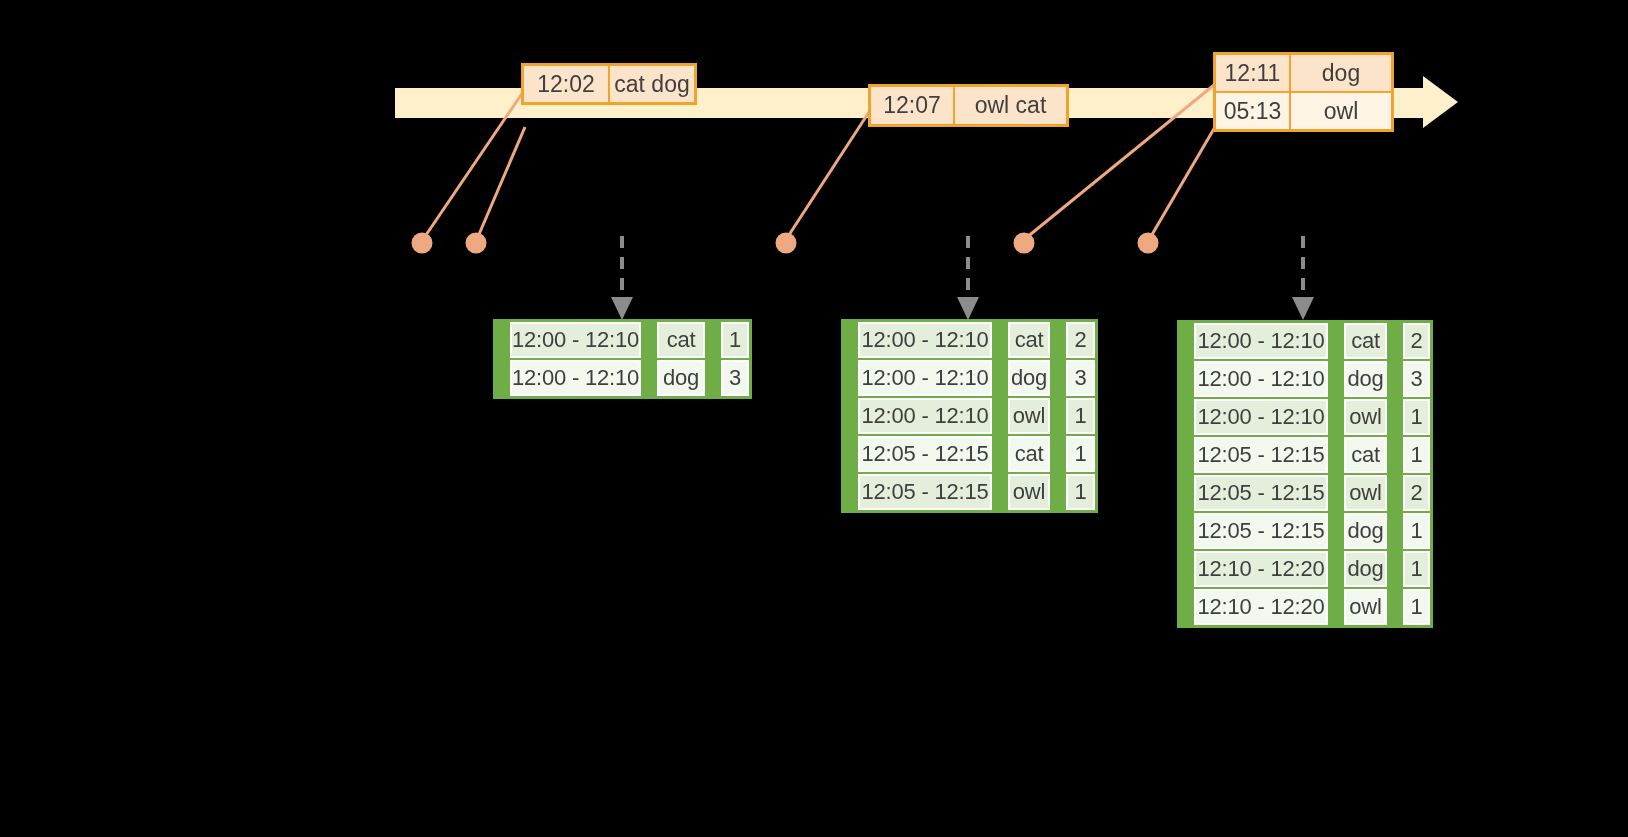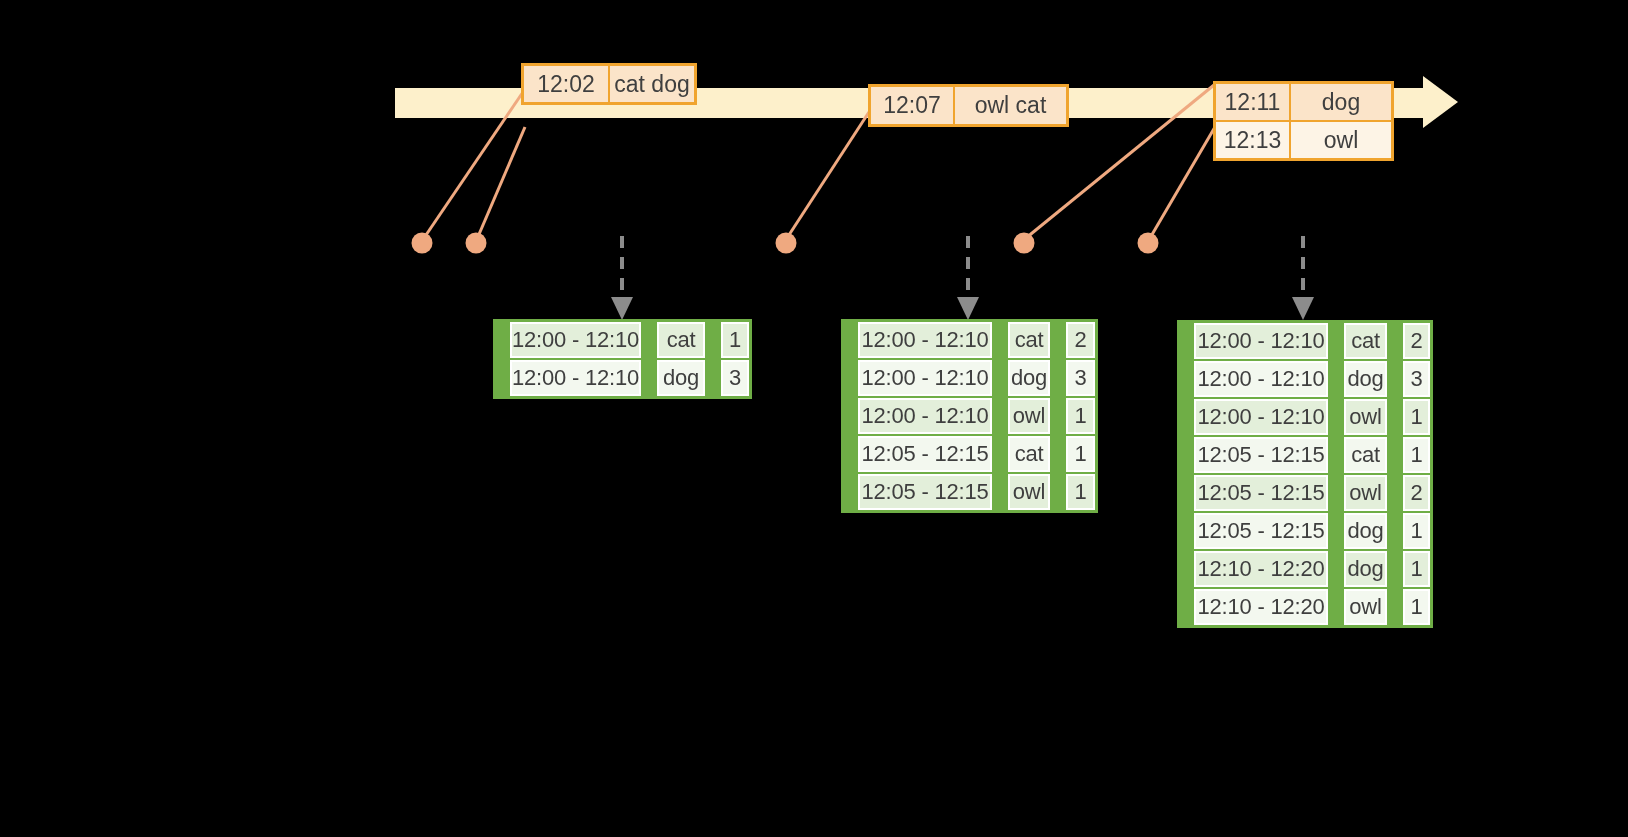--- a/index.html
+++ b/index.html
@@ -81,27 +81,27 @@
       </div>
     </div>
 
   <div class="dtable event-table single" style="left:868px;top:84px;width:201px;--cols:82px 1fr">
       <div class="tr">
         <div class="td c0">12:07</div>
         <div class="td c1">owl cat</div>
       </div>
     </div>
 
-  <div class="dtable event-table" style="left:1213px;top:81px;width:181px;--cols:73px 1fr">
+  <div class="dtable event-table" style="left:1213px;top:52px;width:181px;--cols:73px 1fr">
       <div class="tr">
         <div class="td c0">12:11</div>
         <div class="td c1">dog</div>
       </div>
       <div class="tr">
-        <div class="td c0">12:13</div>
+        <div class="td c0">05:13</div>
         <div class="td c1">owl</div>
       </div>
     </div>
 
   <div class="dtable result-table" style="left:493px;top:319px;width:259px;--cols:145px 62px 1fr">
       <div class="tr">
         <div class="td c0">12:00 - 12:10</div>
         <div class="td c1">cat</div>
         <div class="td c2">1</div>
       </div>

